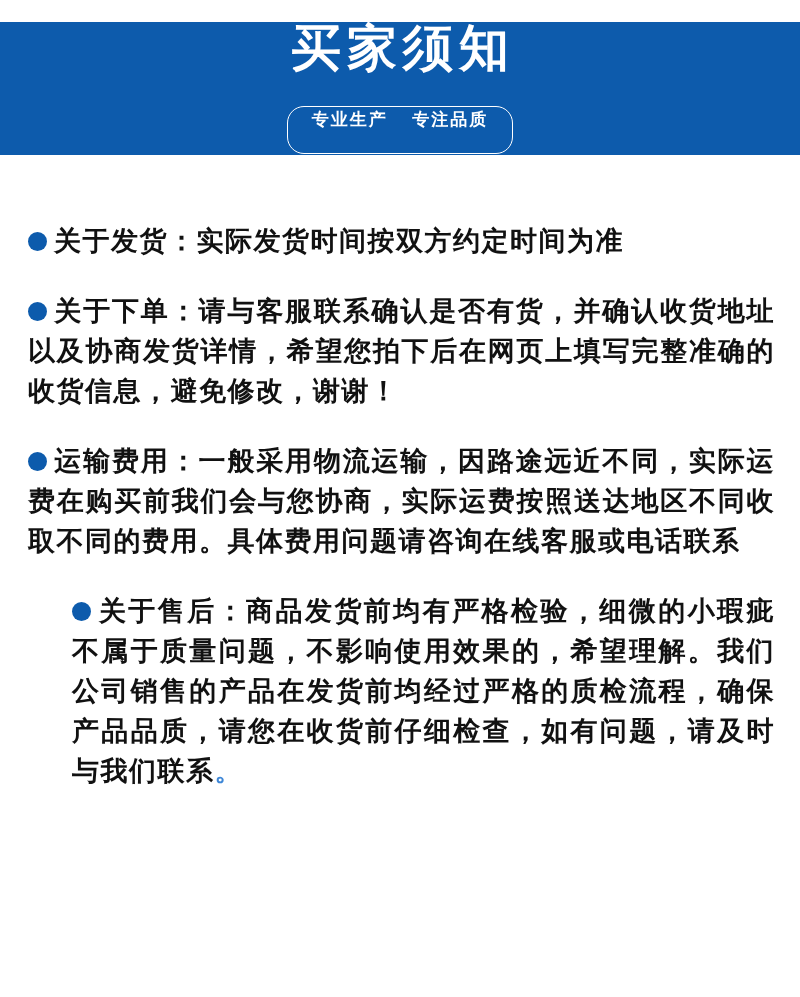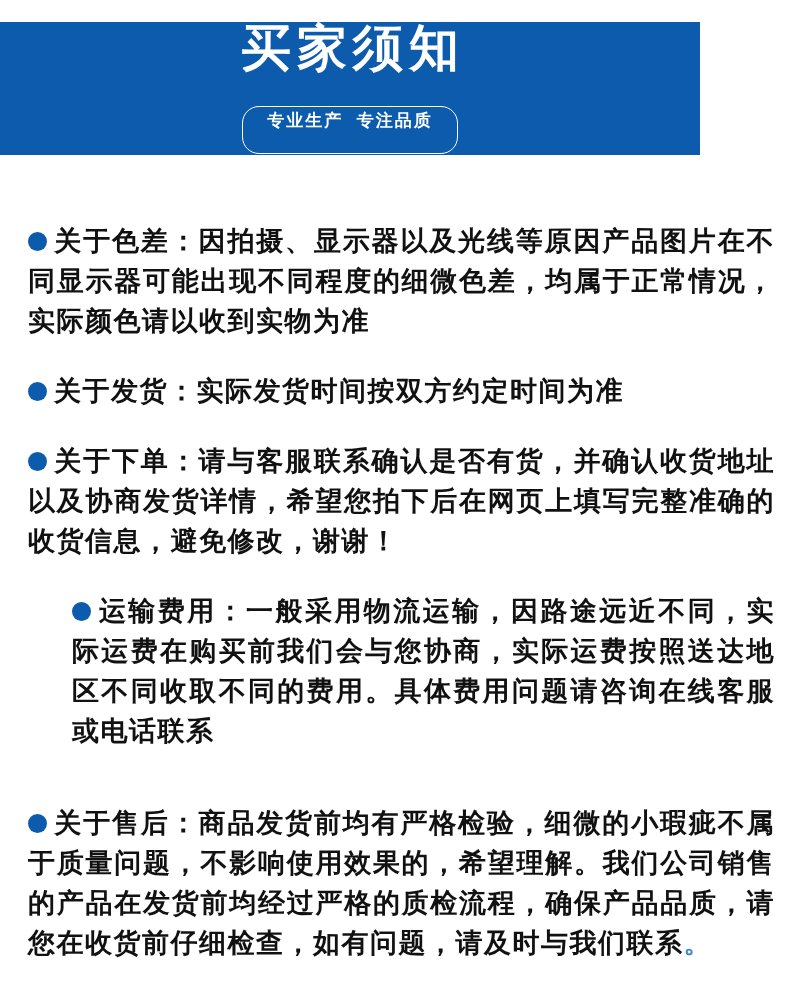--- a/index.html
+++ b/index.html
@@ -15,21 +15,21 @@
     width: 800px;
     height: 997px;
     font-family: "Liberation Sans", "DejaVu Sans", sans-serif;
     overflow: hidden;
   }
   .page { width: 800px; height: 997px; background: #ffffff; }
 
   
   .banner {
     margin-top: 22px;
-    width: 700px;
+    width: 800px;
     height: 133px;
     background: var(--banner-blue, #0d5bac);
     display: flex;
     flex-direction: column;
     align-items: center;
     justify-content: center;
     gap: 20px;
   }
   .banner-title {
     color: var(--banner-text, #ffffff);
@@ -43,20 +43,21 @@
     margin-top: 13px;
     border: 1.5px solid var(--banner-text, #ffffff);
     border-radius: 17px;
     padding: 4px 24px 22px 24px;
     color: var(--banner-text, #ffffff);
     font-size: 17px;
     font-weight: bold;
     letter-spacing: 2px;
     line-height: 1.2;
     white-space: pre;
+    font-family: Liberation Mono, monospace;
   }
 
   
   .content {
     padding: 66px 25px 0 28px;
   }
   .notice {
     margin: 0 0 30px 0;
     font-size: 27px;
     font-weight: bold;
@@ -85,21 +86,20 @@
 
 <div class="page">
 
   <div class="banner">
     <div class="banner-title">买家须知</div>
     <div class="banner-badge"><span>专业生产  专注品质</span></div>
   </div>
 
   <div class="content">
 
-    <p class="notice"><span class="bullet"></span><span>关于色差：因拍摄、显示器以及光线等原因产品图片在不同显示器可能出现不同程度的细微色差，均属于正常情况，实际颜色请以收到实物为准</span></p>
 
     <p class="notice"><span class="bullet"></span><span>关于发货：实际发货时间按双方约定时间为准</span></p>
 
     <p class="notice"><span class="bullet"></span><span>关于下单：请与客服联系确认是否有货，并确认收货地址以及协商发货详情，希望您拍下后在网页上填写完整准确的收货信息，避免修改，谢谢！</span></p>
 
     <p class="notice"><span class="bullet"></span><span>运输费用：一般采用物流运输，因路途远近不同，实际运费在购买前我们会与您协商，实际运费按照送达地区不同收取不同的费用。具体费用问题请咨询在线客服或电话联系</span></p>
 
     <p class="notice"><span class="bullet"></span><span>关于售后：商品发货前均有严格检验，细微的小瑕疵不属于质量问题，不影响使用效果的，希望理解。我们公司销售的产品在发货前均经过严格的质检流程，确保产品品质，请您在收货前仔细检查，如有问题，请及时与我们联系</span><span class="blue-period">。</span></p>
 
   </div>

